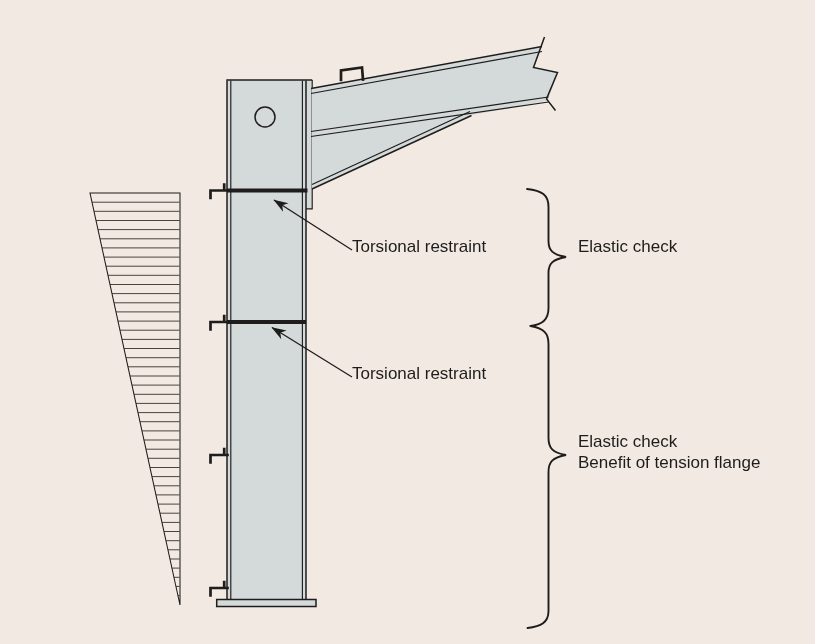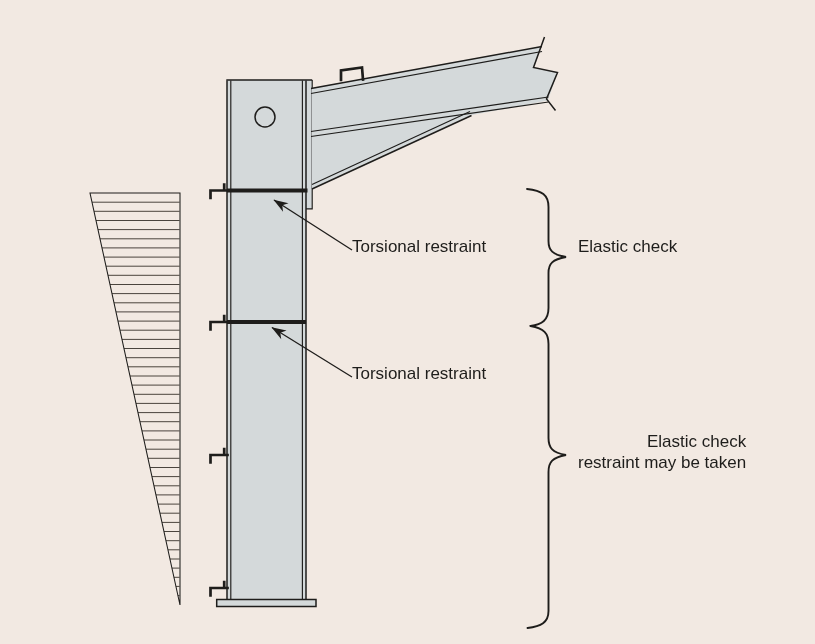--- a/index.html
+++ b/index.html
@@ -32,21 +32,21 @@
   .arrowhead{fill:var(--line);}
 
   
   .label{
     position:absolute;
     color:var(--line);
     font-size:17px;
     line-height:20px;
     white-space:nowrap;
   }
-  .zone-label{line-height:21px;text-align:right;}
+  .zone-label{line-height:21px;}
   .zone-label.upper{line-height:23px;}
   .sym-it{font-style:italic;}
   .sub{font-size:11px;vertical-align:-4px;}
 </style>
 </head>
 <body>
 
 <div class="canvas">
 
   <svg width="815" height="644" viewBox="0 0 815 644">
@@ -172,16 +172,16 @@
   <div class="label" style="left:352px;top:237px;">Torsional restraint</div>
 
   <div class="label" style="left:352px;top:364px;">Torsional restraint</div>
 
   <div class="label zone-label upper" style="left:578px;top:235px;">
     <div>Elastic check</div>
   </div>
 
   <div class="label zone-label" style="left:578px;top:431px;">
     <div>Elastic check</div>
-    <div>restraint may be taken</div>
+    <div>Benefit of tension flange</div>
   </div>
 
 </div>
 
 </body></html>

